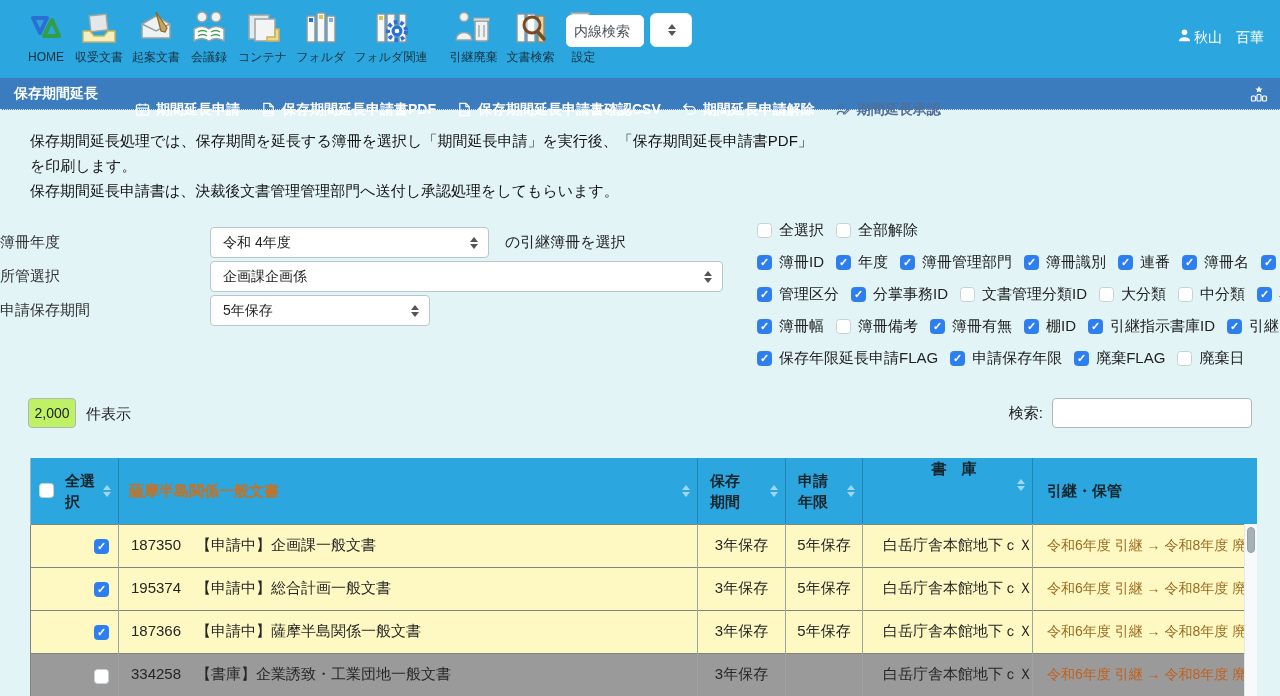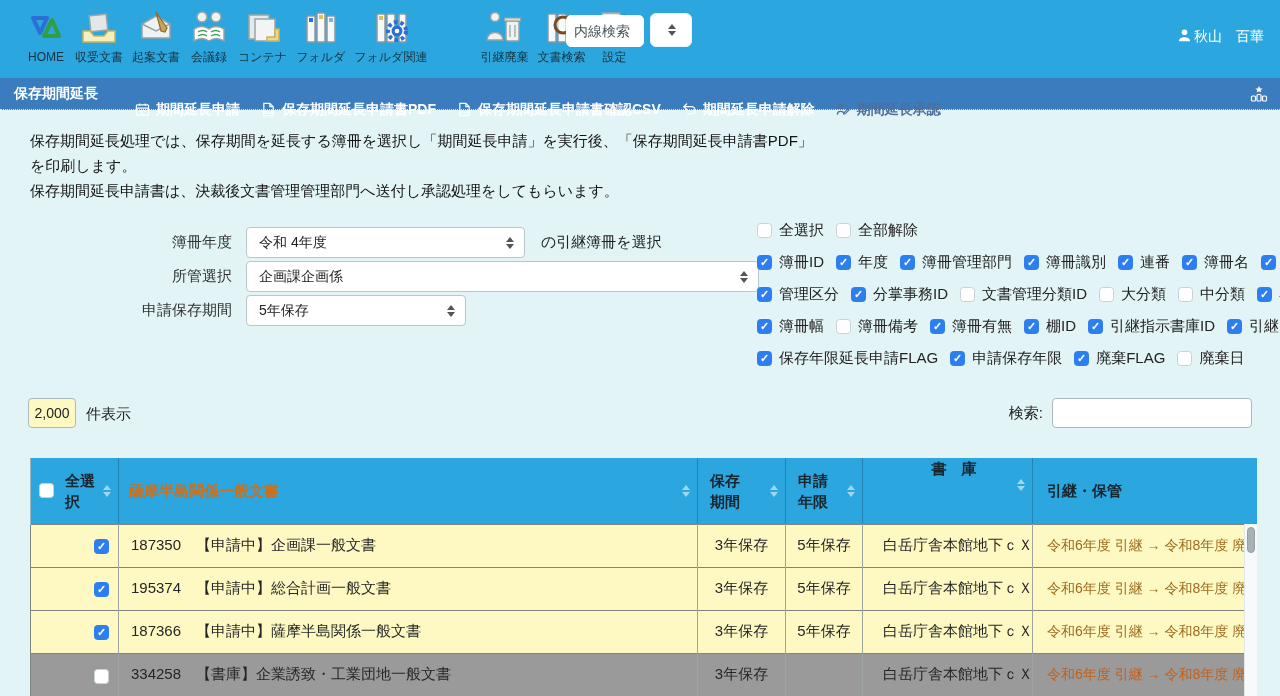--- a/index.html
+++ b/index.html
@@ -3,69 +3,69 @@
 <meta charset="utf-8">
 <style>
   html,body{margin:0;padding:0;}
   body{font-family:"Liberation Sans", sans-serif;}
   .page{position:relative;width:1280px;height:696px;overflow:hidden;background:#E3F4F6;}
 
   
   .topbar{position:absolute;top:0;left:0;width:1280px;height:78px;background:#2BA6DE;}
   .nav{position:absolute;left:26px;top:8px;display:flex;align-items:flex-start;gap:9px;}
   .nav-item{display:flex;flex-direction:column;align-items:center;gap:2px;cursor:pointer;}
-  .nav-item.gap-before{margin-left:44px;}
+  .nav-item.gap-before{margin-left:13px;}
   .nav-icon{width:40px;height:40px;display:block;}
   .nav-label{font-size:12px;color:#14333F;white-space:nowrap;line-height:14px;}
   .ext-search{position:absolute;left:566px;top:15px;width:62px;height:30px;border:1px solid #FFF;
     border-radius:5px;font-size:14px;padding:0 7px;color:#444;outline:none;
     font-family:"Liberation Sans", sans-serif;}
   .ext-search::placeholder{color:#4A5559;opacity:1;}
   .fselect{display:inline-flex;align-items:center;justify-content:space-between;background:#FFF;
     border:1px solid #B9C6CB;border-radius:4px;height:31px;box-sizing:border-box;
     padding:0 10px 0 12px;font-size:14px;color:#222;cursor:pointer;}
   .fselect.mini{position:absolute;left:650px;top:13px;width:42px;height:34px;border-radius:6px;
     justify-content:center;border:1px solid #E8F4FA;}
   .caret2{display:flex;flex-direction:column;align-items:center;}
   .caret2 i{display:block;width:0;height:0;border-left:4px solid transparent;border-right:4px solid transparent;}
   .caret2 .up{border-bottom:5px solid #555;margin-bottom:2px;}
   .caret2 .dn{border-top:5px solid #555;}
-  .user{position:absolute;right:16px;top:28px;display:flex;align-items:center;gap:2px;color:#FFF;font-size:14px;cursor:pointer;}
+  .user{position:absolute;right:16px;top:28px;display:flex;align-items:center;gap:2px;color:#FFF;font-size:14px;cursor:pointer;font-family:Liberation Mono, monospace;}
 
   
   .menubar{position:absolute;top:78px;left:0;width:1280px;height:32px;background:#3A7CBE;
     display:flex;align-items:center;color:#FFF;border-bottom:1px dotted #CFE8F5;box-sizing:border-box;}
   .menubar-title{font-size:14px;font-weight:bold;margin-left:14px;width:100px;}
   .menu-item{display:flex;align-items:center;gap:6px;margin-left:21px;font-size:14px;font-weight:bold;cursor:pointer;white-space:nowrap;margin-top:32px;}
   .menu-item .mi{display:flex;align-items:center;}
   .menu-item.disabled{color:#4F6F9C;cursor:default;}
   .ranking{position:absolute;right:12px;top:7px;cursor:pointer;}
 
   
   .description{position:absolute;left:30px;top:128px;font-size:15px;line-height:25px;color:#151515;}
 
   
   .form-row{position:absolute;left:0;display:flex;align-items:center;}
-  .f-label{display:inline-block;width:196px;text-align:right;padding-right:0;font-size:15px;color:#333;margin-left:36px;}
+  .f-label{display:inline-block;width:196px;padding-right:0;font-size:15px;color:#333;}
   .form-row .fselect{margin-left:14px;}
   .f-suffix{font-size:15px;color:#222;margin-left:16px;}
 
   
   .toggle-panel{position:absolute;left:757px;top:214px;}
   .toggle-row{display:flex;align-items:center;height:32px;gap:12px;}
   .toggle{display:flex;align-items:center;gap:7px;cursor:pointer;}
   .toggle-label{font-size:15px;color:#222;white-space:nowrap;}
   .cb{width:15px;height:15px;border-radius:3.5px;background:#FFF;border:1px solid #C6D2D8;
     box-sizing:border-box;display:inline-flex;align-items:center;justify-content:center;flex:none;cursor:pointer;}
   .cb.checked{background:#2D7FF0;border-color:#2D7FF0;}
   .cb.checked::after{content:"✓";color:#FFF;font-size:11px;font-weight:bold;line-height:1;}
 
   
   .page-size-input{position:absolute;left:28px;top:398px;width:48px;height:30px;box-sizing:border-box;
-    border:1px solid #AEB8BC;border-radius:4px;background:#fef9c3;text-align:center;font-size:14px;color:#222;
+    border:1px solid #AEB8BC;border-radius:4px;background:#bef264;text-align:center;font-size:14px;color:#222;
     font-family:"Liberation Sans", sans-serif;outline:none;}
   .page-size-suffix{position:absolute;left:86px;top:405px;font-size:15px;color:#222;}
   .search-wrap{position:absolute;top:398px;right:28px;display:flex;align-items:center;gap:9px;}
   .search-label{font-size:15px;color:#222;}
   .table-search-input{width:200px;height:30px;box-sizing:border-box;border:1px solid #AEB8BC;border-radius:4px;
     background:#FFF;font-size:14px;padding:0 8px;outline:none;font-family:"Liberation Sans", sans-serif;}
 
   
   .table-wrap{position:absolute;left:30px;top:458px;width:1214px;}
   table.data-table{border-collapse:collapse;table-layout:fixed;width:1214px;}

